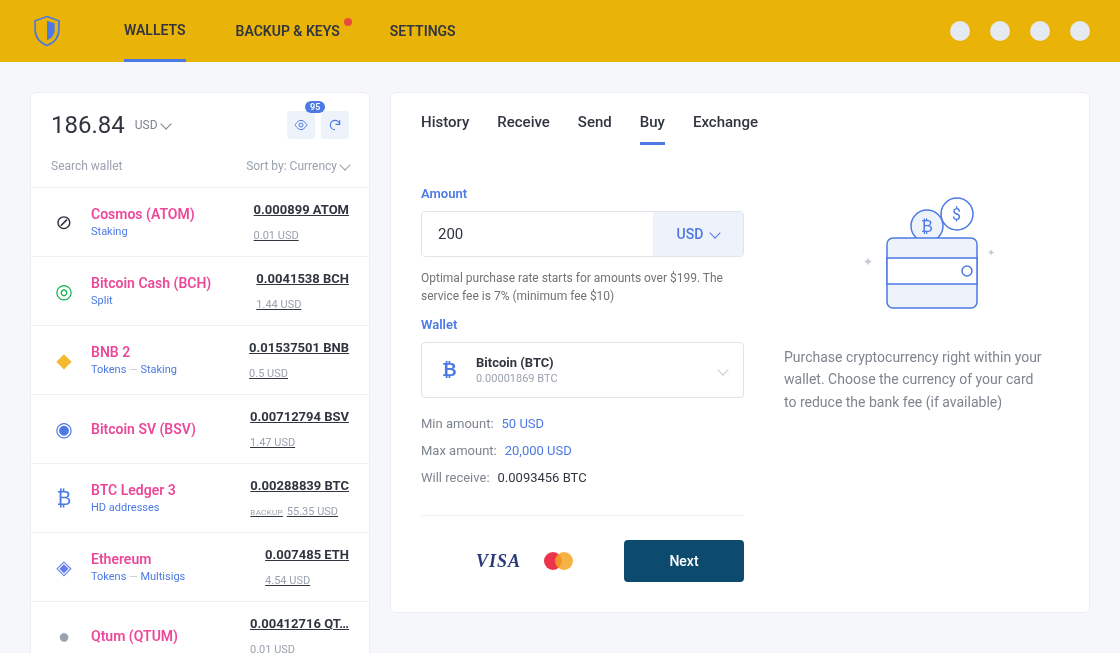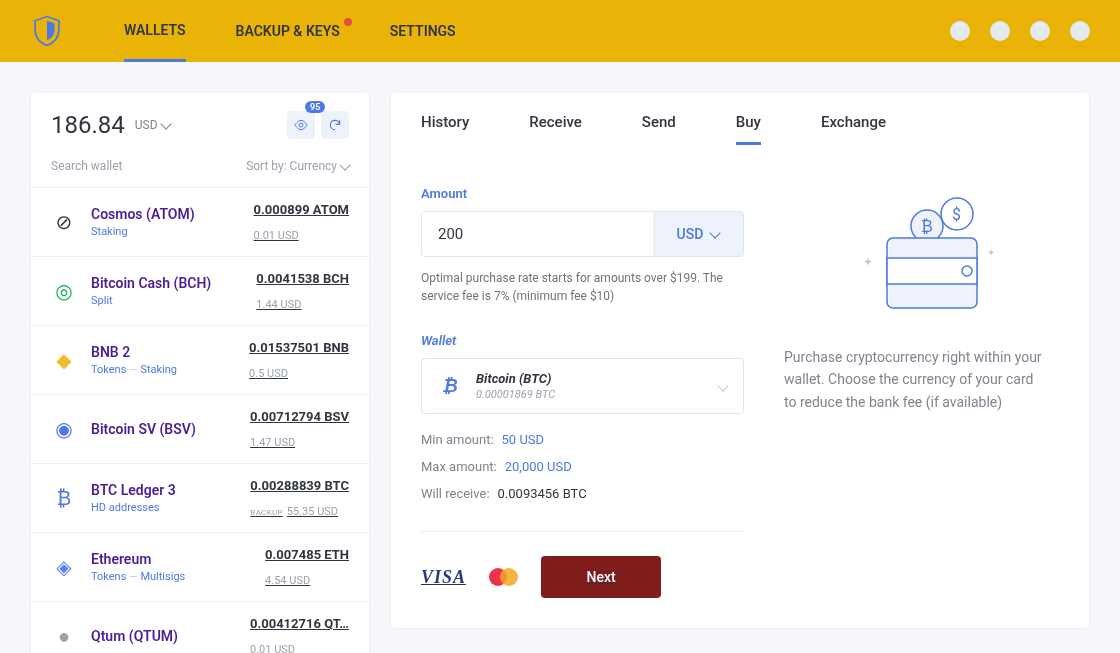--- a/index.html
+++ b/index.html
@@ -24,62 +24,62 @@
 .currency-sel { font-size:12px; color:#7e858f; margin-left:10px; display:flex; align-items:center; gap:4px; cursor:pointer;}
 .hdr-actions { margin-left:auto; display:flex; gap:6px; position:relative;}
 .hdr-btn { width:28px; height:28px; background:#eef2fb; border-radius:4px; display:flex; align-items:center; justify-content:center; cursor:pointer;}
 .badge { position:absolute; top:-10px; left:18px; background:#4c79e3; color:#fff; font-size:9px; font-weight:600; border-radius:10px; padding:1px 5px; }
 .search-row { display:flex; justify-content:space-between; align-items:center; padding:10px 20px 14px; font-size:12px; color:#9aa2af; }
 .search-row .sort { display:flex; align-items:center; gap:4px; cursor:pointer; }
 
 .wallet-item { display:flex; align-items:center; padding:14px 20px; border-top:1px solid #eceff4; cursor:pointer; }
 .wallet-icon { width:26px; height:26px; margin-right:14px; display:flex; align-items:center; justify-content:center; }
 .wallet-info { display:flex; flex-direction:column; }
-.wallet-name { font-size:14px; font-weight:600; color:#4c1d95; }
+.wallet-name { font-size:14px; font-weight:600; color:#ec4899; }
 .wallet-tags { font-size:11px; color:#4c79e3; margin-top:3px; }
 .wallet-tags .sep { color:#c5cbd3; }
 .wallet-amt { margin-left:auto; text-align:left;text-decoration:underline; }
 .wallet-amt .crypto { font-size:13px; font-weight:700; color:#303540; }
 .wallet-amt .fiat { font-size:11px; color:#9aa2af; margin-top:12px; }
 .ledger-tag { font-size:8px; color:#9aa2af; margin-right:4px; letter-spacing:0.3px;}
 
 
 .content { flex:1; background:#fff; border-radius:6px; border:1px solid #eceff4; padding:0 30px 30px; }
-.tabs { display:flex; gap:60px; border-bottom:1px solid transparent; padding-top:20px; }
+.tabs { display:flex; gap:28px; border-bottom:1px solid transparent; padding-top:20px; }
 .tab { font-size:15px; font-weight:500; color:#303540; padding-bottom:14px; cursor:pointer; position:relative; }
 .tab.active:after { content:""; position:absolute; bottom:0; left:0; right:0; height:3px; background:#4c79e3; }
 
 .buy-body { display:flex; gap:30px; margin-top:40px; }
 .buy-form { flex:1; max-width:400px; }
 .label { font-size:13px; font-weight:600; color:#4c79e3; margin-bottom:10px; }
 .amount-field { display:flex; border:1px solid #e0e4eb; border-radius:4px; overflow:hidden; height:46px; }
 .amount-input { flex:1; border:none; outline:none; padding:0 16px; font-size:15px; color:#303540; }
 .amount-cur { width:90px; background:#eef2fb; display:flex; align-items:center; justify-content:center; gap:8px; font-size:14px; color:#4c79e3; font-weight:500; cursor:pointer;}
 .note { font-size:12px; color:#737373; margin-top:12px; line-height:1.5; }
 
-.wallet-sel { margin-top:28px;font-style:italic; }
+.wallet-sel { margin-top:12px; }
 .wallet-box { border:1px solid #e0e4eb; border-radius:4px; height:56px; display:flex; align-items:center; padding:0 16px; cursor:pointer; }
 .wallet-box .ic { width:24px; height:24px; margin-right:14px; }
 .wallet-box .wname { font-size:13px; font-weight:700; color:#303540; }
 .wallet-box .wamt { font-size:11px; color:#9aa2af; margin-top:2px; }
 .wallet-box .chev { margin-left:auto; color:#c5cbd3; }
 
 .info-rows { margin-top:18px; padding-bottom:18px; border-bottom:1px solid #eceff4; }
 .info-row { display:flex; gap:8px; font-size:13px; margin:12px 0; }
 .info-row .k { color:#7e858f; }
 .info-row .v { color:#4c79e3; }
 .info-row .v.dark { color:#303540; }
 
-.action-row { display:flex; align-items:center; gap:23px; margin-top:24px;text-decoration:underline; }
+.action-row { display:flex; align-items:center; justify-content:flex-end; gap:23px; margin-top:24px; }
 .visa { font-family: Georgia, serif; font-style:italic; font-weight:700; color:#2a3a7a; font-size:18px; letter-spacing:1px;}
 .mc { display:inline-flex; }
 .mc span { width:18px; height:18px; border-radius:50%; }
 .mc span:first-child { background:#eb3349; }
 .mc span:last-child { background:#f5a623; margin-left:-7px; opacity:0.85; }
-.next-btn { background:#7f1d1d; color:#fff; border:none; border-radius:4px; width:120px; height:42px; font-size:14px; font-weight:500; cursor:pointer; }
+.next-btn { background:#0c4a6e; color:#fff; border:none; border-radius:4px; width:120px; height:42px; font-size:14px; font-weight:500; cursor:pointer;margin-left:28px; }
 
 .promo { flex:1; display:flex; flex-direction:column; align-items:center; padding:0 10px; }
 .promo-illus { width:180px; height:140px; margin-bottom:20px; display:flex; align-items:center; justify-content:center; }
 .promo-text { text-align:left; font-size:14px; color:#7e858f; line-height:1.6; }
 
 .chev-icon { display:inline-block; width:8px; height:8px; border-right:1.5px solid currentColor; border-bottom:1.5px solid currentColor; transform:rotate(45deg); margin-bottom:2px;}
 </style>
 </head>
 <body>
 

